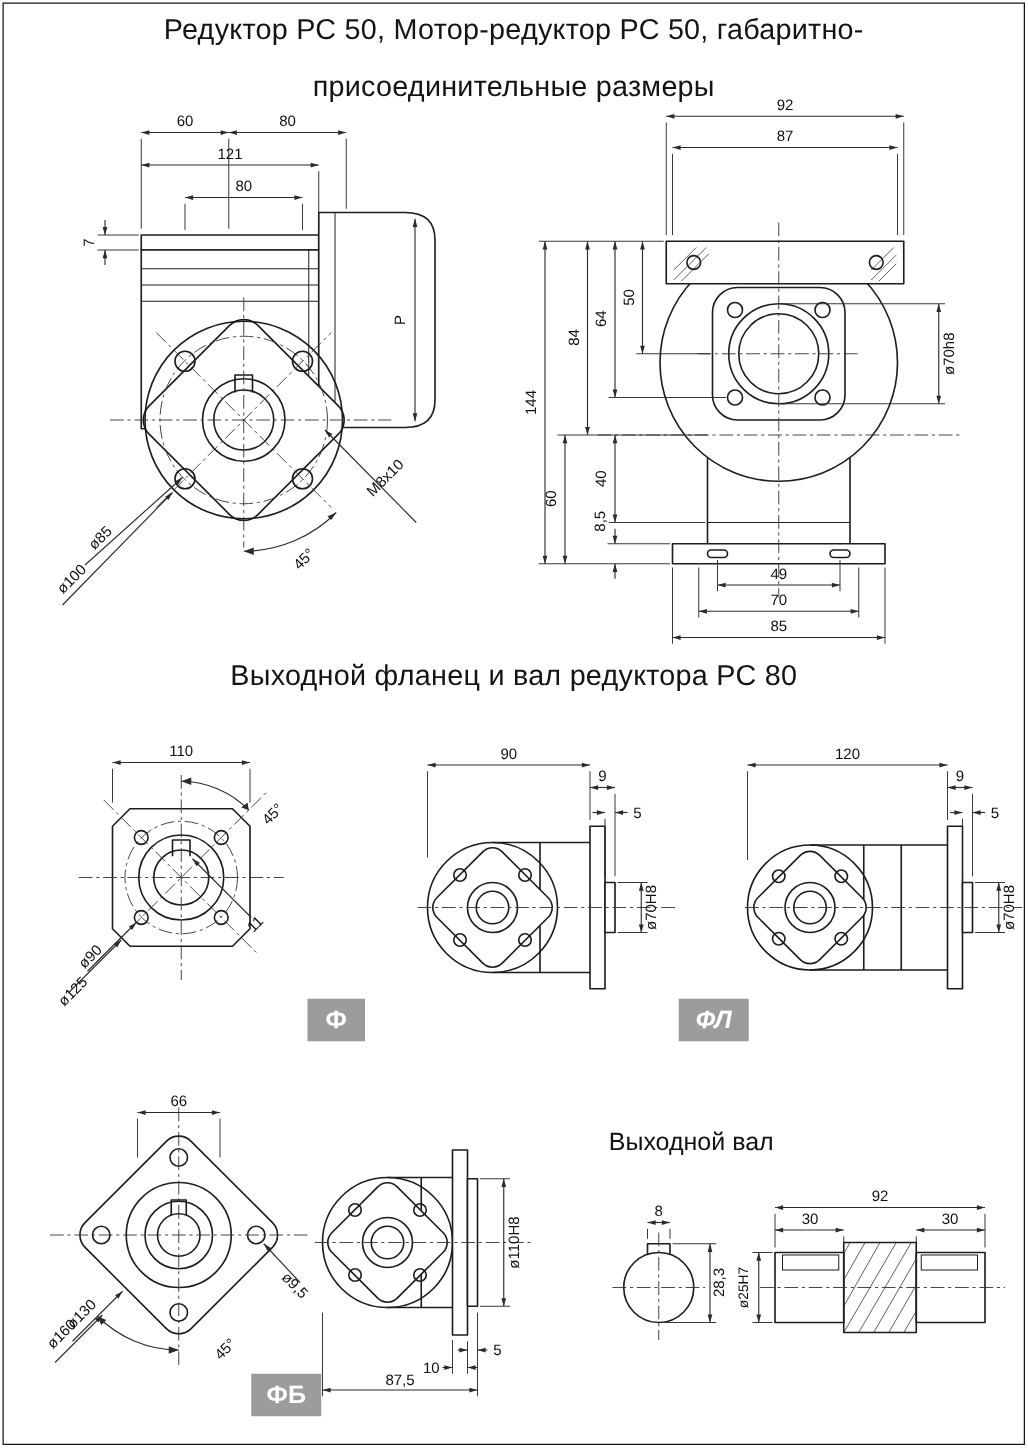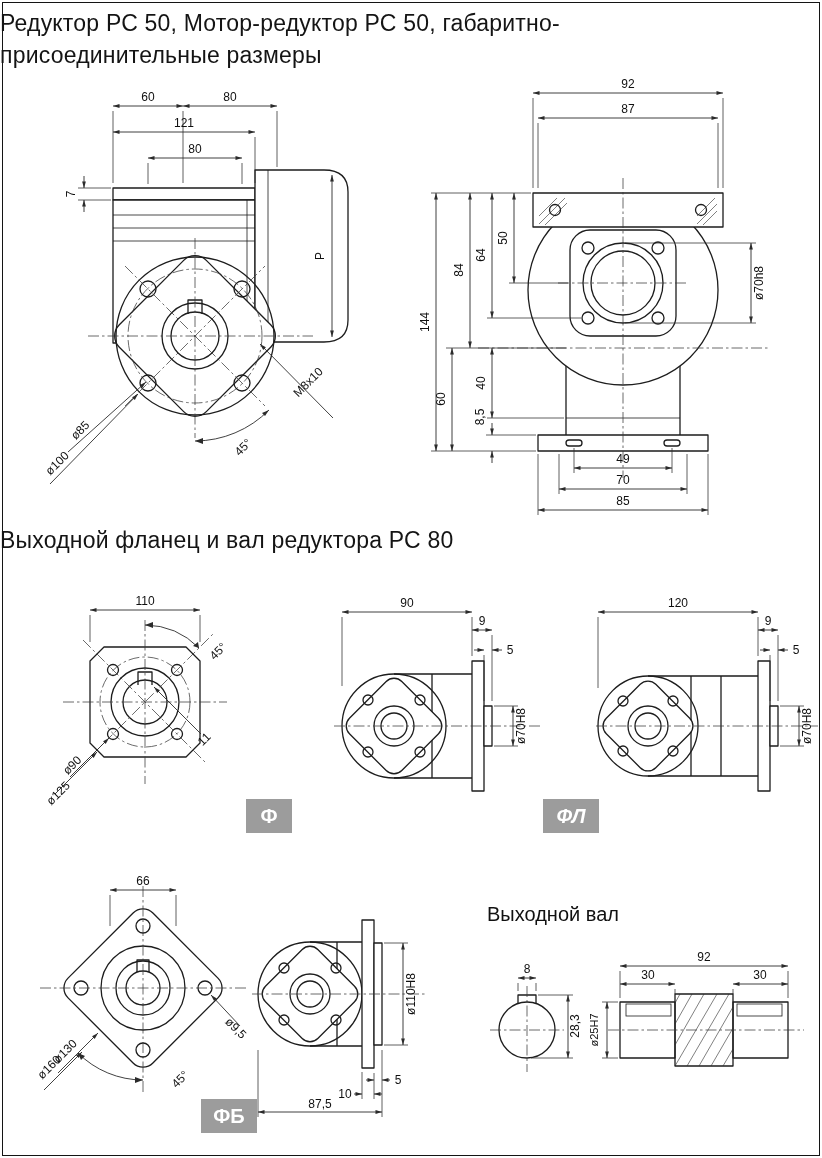--- a/index.html
+++ b/index.html
@@ -1,40 +1,40 @@
 <!DOCTYPE html>
 <html><head>
 <meta charset="utf-8">
 <style>
   *{margin:0;padding:0;box-sizing:border-box}
   html,body{width:822px;height:1158px}
   body{position:relative;background:#fff;font-family:"Liberation Sans",sans-serif;overflow:hidden}
   .frame{position:absolute;inset:2px;border:1.5px solid #141414;pointer-events:none}
-  .title{position:absolute;left:0;width:100%;font-size:23px;color:#141414;letter-spacing:.2px}
+  .title{position:absolute;left:0;width:100%;text-align:center;font-size:23px;color:#141414;letter-spacing:.2px}
   .shaft-title{position:absolute;font-size:20px;font-weight:normal;color:#111}
   .badge{position:absolute;display:flex;align-items:center;justify-content:center;color:#fff;font-size:20px;font-weight:bold;background:#9c9c9c}
   svg{position:absolute;overflow:visible}
   .ol{stroke:#1d1d1d;stroke-width:1.3;fill:none;stroke-linejoin:round}
   .olf{stroke:#1d1d1d;stroke-width:1.3;fill:#fff;stroke-linejoin:round}
   .thin{stroke:#1d1d1d;stroke-width:.8;fill:none}
   .dim,.dim1{stroke:#2b2b2b;stroke-width:.9;fill:none}
   .ext{stroke:#2b2b2b;stroke-width:.75;fill:none}
   .cl{stroke:#3a3a3a;stroke-width:.75;fill:none;stroke-dasharray:11 3 2.5 3}
   .hatch{stroke:#2b2b2b;stroke-width:.6;fill:none}
   .arrowhead{fill:#2b2b2b;stroke:none}
   text.d{font:12px "Liberation Sans",sans-serif;fill:#101010;text-anchor:middle}
   text.ds{font:11px "Liberation Sans",sans-serif;fill:#101010;text-anchor:middle}
 </style>
 </head>
 <body>
 
 <div class="frame"></div>
 
 <div class="title" style="top:10px">Редуктор РС 50, Мотор-редуктор РС 50, габаритно-</div>
-<div class="title" style="top:42px">присоединительные размеры</div>
+<div class="title" style="top:56px">присоединительные размеры</div>
 <div class="title" style="top:527px">Выходной фланец и вал редуктора РС 80</div>
 <div class="shaft-title" style="left:487px;top:903px">Выходной вал</div>
 
 <div class="badge" style="left: 246px; top: 799px; width: 46px; height: 34px; background: rgb(156, 156, 156);">Ф</div>
 <div class="badge" style="left: 543px; top: 799px; width: 56px; height: 34px; background: rgb(156, 156, 156); font-style: italic;">ФЛ</div>
 <div class="badge" style="left: 201px; top: 1099px; width: 56px; height: 34px; background: rgb(156, 156, 156); text-align: right;">ФБ</div>
 
 <svg width="368" height="445" style="left:28px;top:88px" viewBox="0 0 368 445">
  <g>
   <rect class="olf" x="85" y="100" width="142" height="12"></rect>

